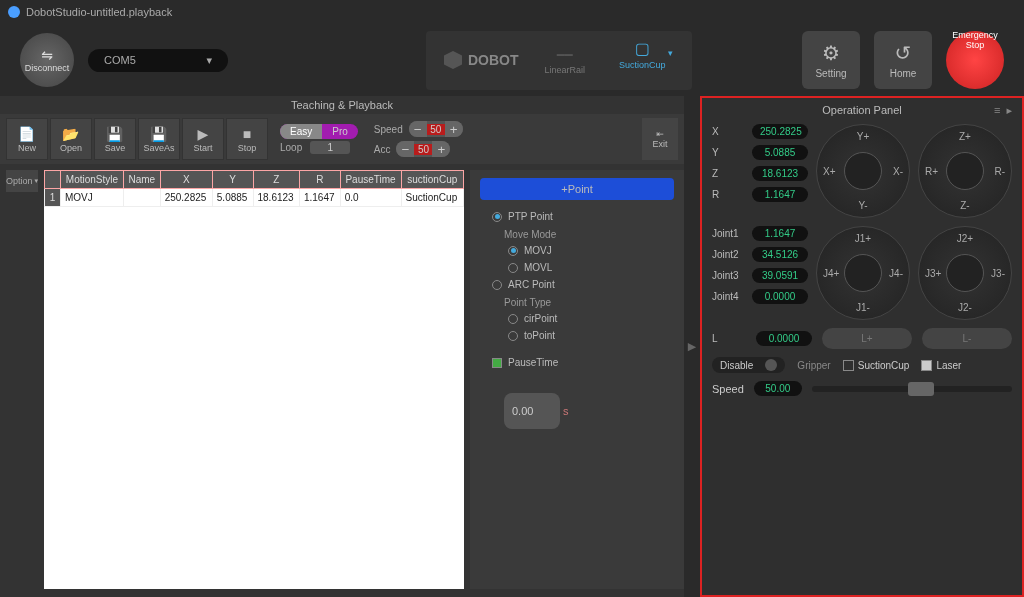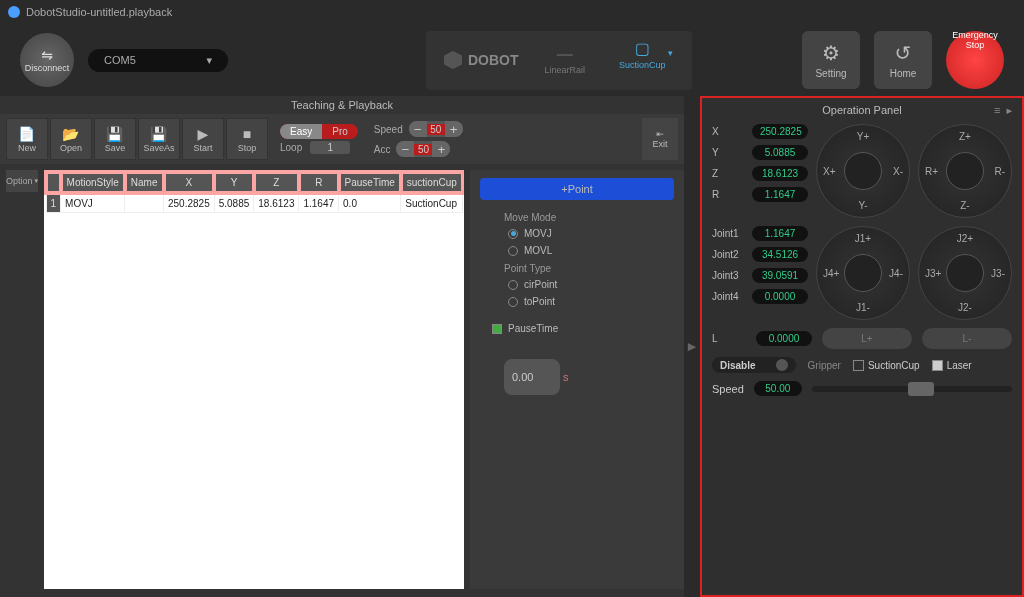--- a/index.html
+++ b/index.html
@@ -30,37 +30,37 @@
 .emergency { width: 58px; height: 58px; border-radius: 50%; background: radial-gradient(circle,#f44,#c22); display: flex; justify-content: center; text-align: center; font-size: 9px; color: #fff; cursor: pointer; line-height: 1.1; }
 
 .main { display: flex; height: 501px; }
 .left-pane { width: 685px; background: #333; display: flex; flex-direction: column; }
 .pane-title { text-align: center; color: #bbb; padding: 3px; font-size: 11px; }
 .toolbar { height: 50px; background: #3a3a3a; display: flex; align-items: center; padding: 0 6px; gap: 2px; }
 .tool-btn { width: 42px; height: 42px; background: #444; display: flex; flex-direction: column; align-items: center; justify-content: center; gap: 1px; color: #bbb; font-size: 9px; cursor: pointer; border: 1px solid #333; }
 .tool-btn .ico { font-size: 14px; }
 .mode-toggle { display: flex; flex-direction: column; gap: 2px; margin-left: 10px; }
 .mode-row { display: flex; align-items: center; gap: 8px; }
-.pill-toggle { display: flex; background: #b91c1c; border-radius: 10px; overflow: hidden; }
+.pill-toggle { display: flex; background: #a21caf; border-radius: 10px; overflow: hidden; }
 .pill-toggle span { padding: 2px 10px; font-size: 10px; cursor: pointer; }
 .pill-toggle .active { background: #888; color: #fff; }
 .loop-label { font-size: 10px; color: #aaa; }
 .loop-input { background: #555; border: none; color: #ccc; width: 40px; padding: 1px 4px; font-size: 10px; border-radius: 3px; text-align: center; }
 .speed-acc { display: flex; flex-direction: column; gap: 4px; margin-left: 14px; }
 .speed-row { display: flex; align-items: center; gap: 6px; font-size: 10px; color: #aaa; }
 .stepper { display: flex; align-items: center; background: #555; border-radius: 10px; overflow: hidden; }
 .stepper button { background: #666; border: none; color: #ccc; width: 18px; height: 16px; cursor: pointer; }
 .stepper input { background: #b91c1c; border: none; color: #ccc; width: 18px; text-align: center; font-size: 10px; }
 .exit-btn { margin-left: auto; width: 36px; height: 42px; background: #444; display: flex; flex-direction: column; align-items: center; justify-content: center; font-size: 9px; color: #bbb; cursor: pointer; }
 
 .body-row { display: flex; flex: 1; background: #333; }
 .option-btn { width: 32px; height: 22px; background: #444; margin: 6px; font-size: 9px; color: #aaa; display: flex; align-items: center; justify-content: center; cursor: pointer; }
 .table-wrap { flex: 0 0 420px; background: #fff; margin: 6px 0 8px 0; overflow: auto; }
 table { width: 100%; border-collapse: collapse; font-size: 10px; }
-th { background: #555; color: #ddd; padding: 3px 4px; font-weight: normal; border: 4px solid #fca5a5; }
+th { background: #555; color: #ddd; padding: 3px 4px; font-weight: normal; border: 1px solid #fca5a5; }
 td { padding: 3px 4px; color: #222; border: 1px solid #eee; }
 .row-num { background: #555; color: #ddd; width: 16px; text-align: center; }
 
 .point-panel { flex: 1; background: #3a3a3a; margin: 6px 0 8px 6px; padding: 8px 10px; color: #bbb; }
 .add-point-btn { width: 100%; background: #1d4ed8; padding: 5px; text-align: center; border-radius: 4px; margin-bottom: 8px; cursor: pointer; }
 .radio-item, .check-item { display: flex; align-items: center; gap: 6px; padding: 3px 0 3px 12px; font-size: 10px; cursor: pointer; }
 .radio-item.sub { padding-left: 28px; }
 .radio { width: 10px; height: 10px; border-radius: 50%; border: 1px solid #888; display: flex; align-items: center; justify-content: center; }
 .radio.on::after { content: ''; width: 5px; height: 5px; border-radius: 50%; background: #4ad; }
 .chk { width: 10px; height: 10px; border: 1px solid #888; background: #3a3a3a; }
@@ -80,21 +80,21 @@
 .coord-val { background: #111; border-radius: 8px; padding: 2px 8px; color: #3c8; font-size: 10px; width: 56px; text-align: center; }
 .jog-pad { width: 94px; height: 94px; border-radius: 50%; background: radial-gradient(circle,#333,#222); border: 1px solid #444; position: relative; display: flex; align-items: center; justify-content: center; font-size: 9px; color: #888; }
 .jog-pad .lbl { position: absolute; color: #aaa; font-size: 10px; }
 .jog-pad .top { top: 6px; } .jog-pad .bot { bottom: 6px; } .jog-pad .left { left: 6px; } .jog-pad .right { right: 6px; }
 .jog-pad .inner { width: 38px; height: 38px; border-radius: 50%; background: #222; border: 1px solid #555; }
 
 .l-row { display: flex; align-items: center; gap: 10px; }
 .wide-btn { flex: 1; background: #444; border-radius: 14px; padding: 5px 0; text-align: center; color: #777; cursor: pointer; font-size: 10px; }
 
 .tool-row { display: flex; align-items: center; gap: 12px; font-size: 10px; }
-.disable-pill { background: #222; border-radius: 10px; padding: 2px 8px; display: flex; align-items: center; gap: 20px; font-weight: bold; }
+.disable-pill { background: #222; border-radius: 10px; padding: 2px 8px; display: flex; align-items: center; gap: 12px; }
 .grip-label { color: #888; }
 .checkbox { width: 11px; height: 11px; border: 1px solid #888; display: inline-block; }
 .checkbox.on { background: #ccc; }
 
 .speed-slider-row { display: flex; align-items: center; gap: 10px; }
 .slider { flex: 1; height: 6px; background: #222; border-radius: 3px; position: relative; }
 .slider-handle { position: absolute; left: 48%; top: -4px; width: 26px; height: 14px; background: #666; border-radius: 3px; }
 </style>
 </head>
 <body>
@@ -242,28 +242,36 @@
             <td>1.1647</td>
             <td>0.0</td>
             <td>SuctionCup</td>
           </tr>
             </tbody>
         </table>
       </div>
 
       <div class="point-panel">
         <div class="add-point-btn">+Point</div>
+        <div class="radio-item">
+            <span class="radio on"></span>
+            <span>PTP Point</span>
+          </div>
         <div class="section-label">Move Mode</div>
         <div class="radio-item sub">
             <span class="radio on"></span>
             <span>MOVJ</span>
           </div>
         <div class="radio-item sub">
             <span class="radio"></span>
             <span>MOVL</span>
+          </div>
+        <div class="radio-item">
+            <span class="radio"></span>
+            <span>ARC Point</span>
           </div>
         <div class="section-label">Point Type</div>
         <div class="radio-item sub">
             <span class="radio"></span>
             <span>cirPoint</span>
           </div>
         <div class="radio-item sub">
             <span class="radio"></span>
             <span>toPoint</span>
           </div>

